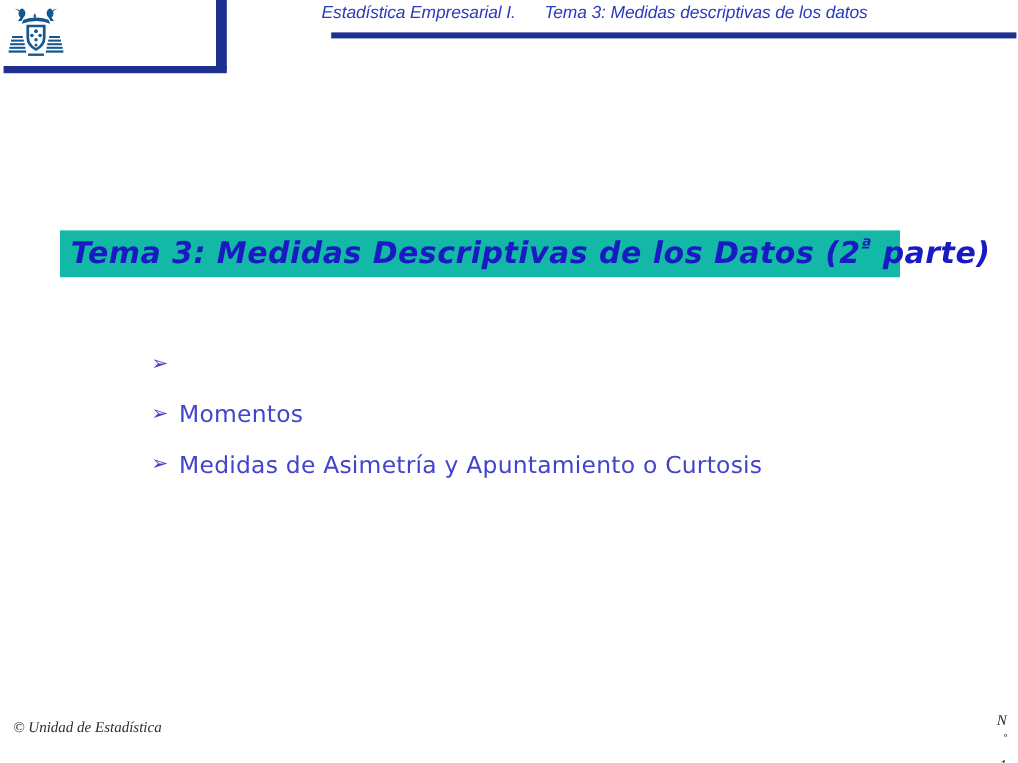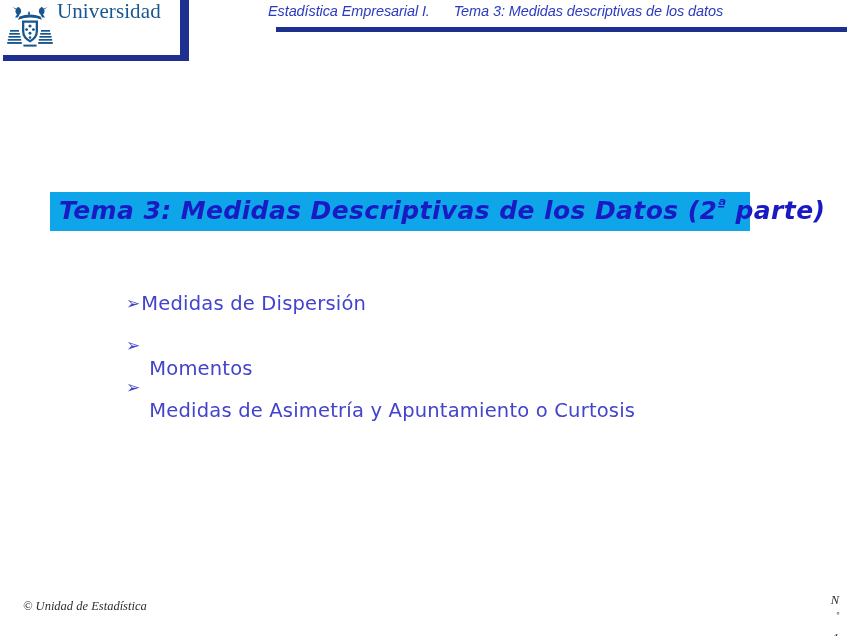--- a/index.html
+++ b/index.html
@@ -87,21 +87,21 @@
     background: #1d2f8f;
   }
 
   
   #title-banner {
     position: absolute;
     left: 50px;
     top: 192px;
     width: 700px;
     height: 39px;
-    background: #0ea5e9;
+    background: #14b8a6;
   }
   #title-banner .title-text {
     position: absolute;
     left: 9px;
     top: 4px;
     font-family: "DejaVu Sans", sans-serif;
     font-weight: bold;
     font-style: italic;
     font-size: 25px;
     color: #1a1ac4;
@@ -136,26 +136,26 @@
     font-size: 17px;
     color: #4343cc;
     line-height: 1.35;
   }
   .bullet-label {
     flex: 0 0 auto;
     line-height: 1.25;
     letter-spacing: 0.2px;
   }
   .bullet-row.tight .bullet-label  { padding-left: 1px; }
-  .bullet-row.loose .bullet-label  { padding-left: 9px; margin-top: 23px; }
+  .bullet-row.loose .bullet-label  { padding-left: 9px; }
 
   
   #footer-left {
     position: absolute;
-    left: 23px;
+    left: 11px;
     top: 598px;
     font-family: "Liberation Serif", serif;
     font-style: italic;
     font-size: 12.5px;
     color: #2d2d2d;
     line-height: 1.42;
   }
   #footer-left span { display: block; white-space: nowrap; }
   #footer-right {
     position: absolute;
@@ -217,21 +217,20 @@
         <rect x="35.2" y="30.0" width="10.6" height="1.7"></rect>
         <rect x="34.4" y="33.0" width="12.2" height="1.7"></rect>
         <rect x="33.8" y="36.0" width="13.4" height="1.7"></rect>
         <rect x="33.2" y="39.0" width="14.6" height="1.9"></rect>
 
         <rect x="18.4" y="41.6" width="13.2" height="2.0"></rect>
       </g>
     </svg>
 
     <div id="logo-wordmark">
-      <span class="wm-line">Universidad</span>
     </div>
 
     <div id="logo-bar-vert"></div>
     <div id="logo-bar-horz"></div>
   </div>
 
   <div id="header-text">
     <span>Estadística Empresarial I.</span>
     <span class="hdr-gap"></span>
     <span>Tema 3: Medidas descriptivas de los datos</span>
@@ -239,21 +238,20 @@
   <div id="header-rule"></div>
 
   <div id="title-banner">
     <div class="title-text"><span>Tema 3: Medidas Descriptivas de los Datos (2</span><sup>ª</sup><span> parte)</span></div>
   </div>
 
   <div id="bullet-list">
 
     <div class="bullet-row tight">
       <span class="bullet-marker">➢</span>
-      <span class="bullet-label">Medidas de Dispersión</span>
     </div>
 
     <div class="bullet-row loose">
       <span class="bullet-marker">➢</span>
       <span class="bullet-label">Momentos</span>
     </div>
 
     <div class="bullet-row loose">
       <span class="bullet-marker">➢</span>
       <span class="bullet-label">Medidas de Asimetría y Apuntamiento o Curtosis</span>

